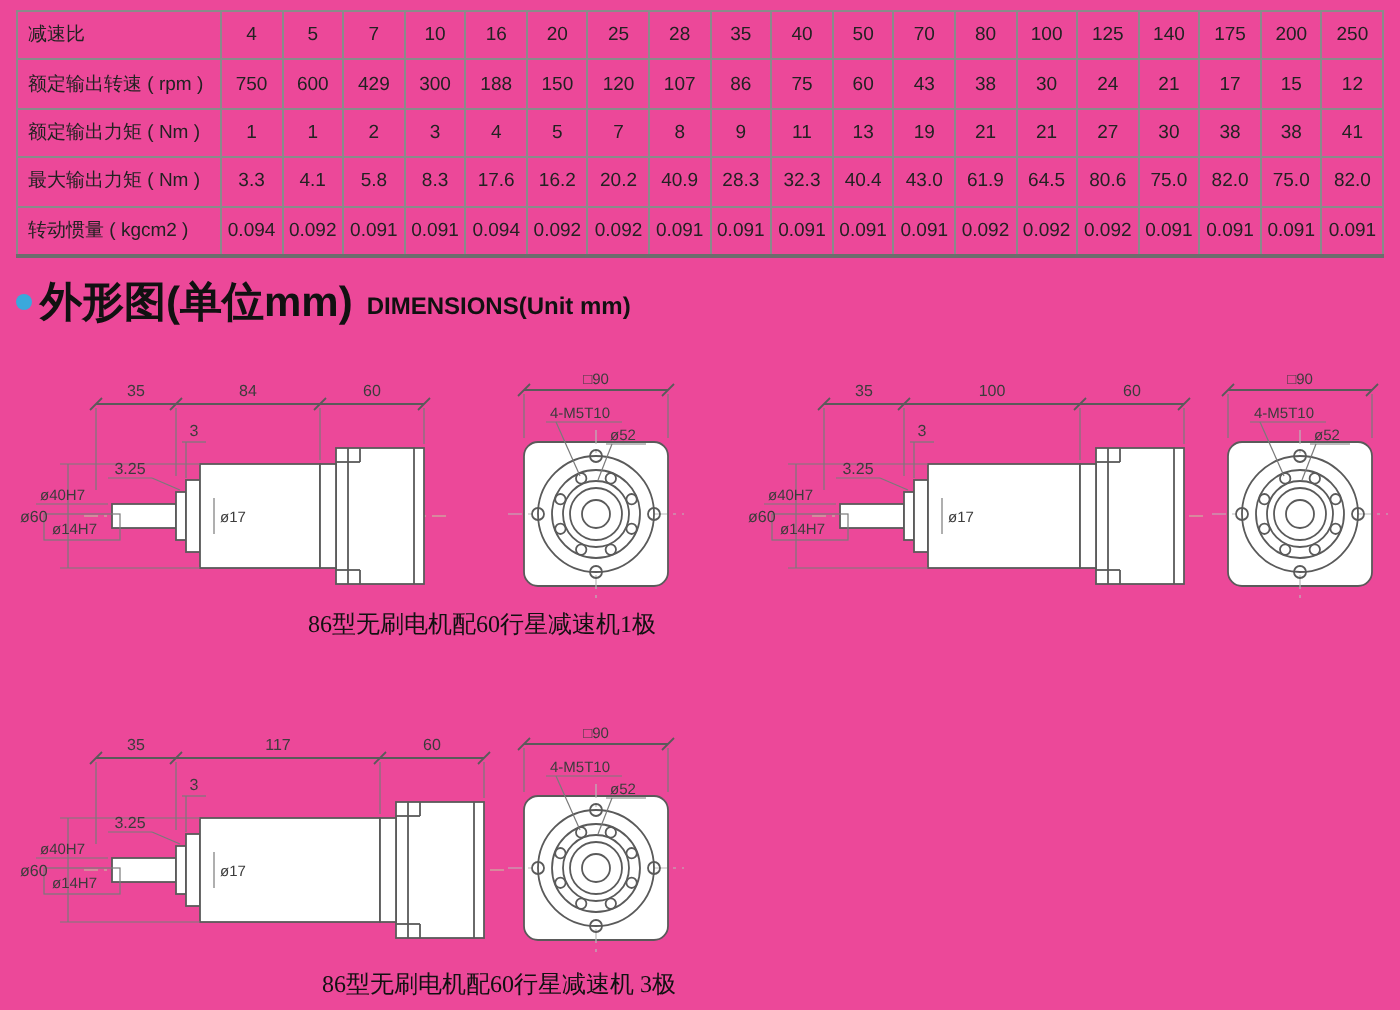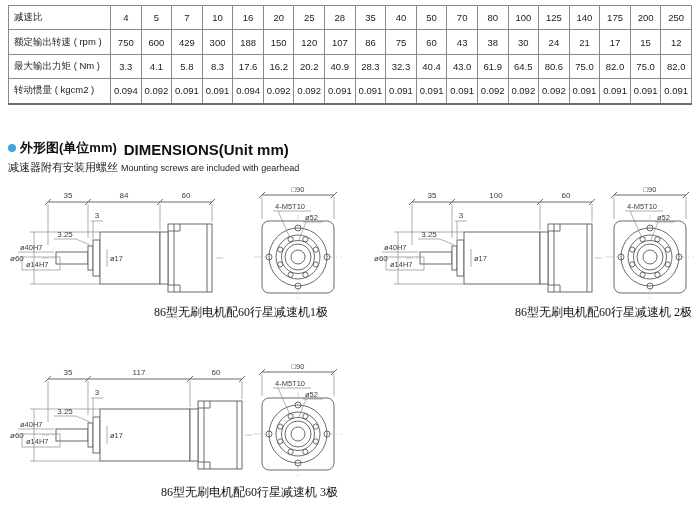--- a/index.html
+++ b/index.html
@@ -1,29 +1,29 @@
 <!DOCTYPE html>
 <html><head>
 <meta charset="utf-8">
 <style>
   html,body{margin:0;padding:0;background:#e8e8e8;}
-  .page{position:relative;width:700px;height:505px;background:#ffffff;overflow:hidden;
+  .page{position:relative;width:700px;height:505px;background:#ec4899;overflow:hidden;
         font-family:"Liberation Sans","DejaVu Sans",sans-serif;color:#1a1a1a;}
   
   .spec-table{position:absolute;left:8px;top:5px;width:684px;border-collapse:collapse;
               table-layout:fixed;border:1px solid #6d6d6d;border-bottom-width:2px;}
   .spec-table td{border:1px solid #8a8a8a;font-size:9.5px;text-align:center;height:23.4px;
                  padding:0;color:#222;overflow:hidden;white-space:nowrap;}
   .spec-table td.rowlabel{width:96px;text-align:left;padding-left:5px;}
   
   .sec-header{position:absolute;left:8px;top:137px;width:420px;}
   .sec-title-line{display:flex;align-items:center;gap:4px;}
   .bullet{width:8px;height:8px;border-radius:50%;background:#3aa8dc;flex:0 0 auto;}
-  .sec-title-zh{font-size:13px;font-weight:bold;color:#111;}
-  .sec-title-en{font-size:15px;font-weight:bold;color:#111;margin-left:3px;padding-top:4px;}
+  .sec-title-zh{font-size:21px;font-weight:bold;color:#111;}
+  .sec-title-en{font-size:12px;font-weight:bold;color:#111;margin-left:3px;padding-top:4px;}
   .sec-note{margin-top:2px;font-size:11px;color:#222;}
   .sec-note .en{font-size:9px;}
   
   svg{position:absolute;overflow:visible;}
   .ln{stroke:#5a5a5a;stroke-width:0.9;fill:none;}
   .fillw{fill:#ffffff;}
   .thin{stroke:#7a7a7a;stroke-width:0.6;fill:none;}
   .cl{stroke:#cf9f9f;stroke-width:0.7;fill:none;stroke-dasharray:7 3 1.5 3;}
   .clg{stroke:#b9b9b9;stroke-width:0.6;fill:none;stroke-dasharray:7 3 1.5 3;}
   svg text{fill:#3c3c3c;font-family:"Liberation Sans","DejaVu Sans",sans-serif;font-size:8px;}
@@ -77,20 +77,42 @@
           <td>43</td>
           <td>38</td>
           <td>30</td>
           <td>24</td>
           <td>21</td>
           <td>17</td>
           <td>15</td>
           <td>12</td>
         </tr>
         <tr>
+          <td class="rowlabel">额定输出力矩 ( Nm )</td>
+          <td>1</td>
+          <td>1</td>
+          <td>2</td>
+          <td>3</td>
+          <td>4</td>
+          <td>5</td>
+          <td>7</td>
+          <td>8</td>
+          <td>9</td>
+          <td>11</td>
+          <td>13</td>
+          <td>19</td>
+          <td>21</td>
+          <td>21</td>
+          <td>27</td>
+          <td>30</td>
+          <td>38</td>
+          <td>38</td>
+          <td>41</td>
+        </tr>
+        <tr>
           <td class="rowlabel">最大输出力矩 ( Nm )</td>
           <td>3.3</td>
           <td>4.1</td>
           <td>5.8</td>
           <td>8.3</td>
           <td>17.6</td>
           <td>16.2</td>
           <td>20.2</td>
           <td>40.9</td>
           <td>28.3</td>
@@ -128,24 +150,20 @@
           <td>0.091</td>
         </tr>
       </tbody>
   </table>
 
   <div class="sec-header">
     <div class="sec-title-line">
       <span class="bullet"></span>
       <span class="sec-title-zh">外形图(单位mm)</span>
       <span class="sec-title-en">DIMENSIONS(Unit mm)</span>
-    </div>
-    <div class="sec-note">
-      <span>减速器附有安装用螺丝</span>
-      <span class="en">Mounting screws are included with gearhead</span>
     </div>
   </div>
 
   <svg style="left:8px;top:183px;" width="240" height="150" viewBox="0 0 240 150">
     <g>
       <line class="cl" x1="34" y1="75" x2="216" y2="75"></line>
       <line class="ln" x1="40" y1="19" x2="204" y2="19"></line>
       <line class="ln" x1="37" y1="22" x2="43" y2="16"></line>
         <line class="ln" x1="77" y1="22" x2="83" y2="16"></line>
       <line class="ln" x1="149" y1="22" x2="155" y2="16"></line>
@@ -302,21 +320,20 @@
         <line class="thin" x1="30" y1="28" x2="42" y2="55"></line>
       <line class="thin" x1="55" y1="39" x2="75" y2="39"></line>
         <line class="thin" x1="58" y1="39" x2="51" y2="57"></line>
     </g>
     <text class="sm" x="50" y="9" text-anchor="middle">□90</text>
     <text class="sm" x="27" y="26">4-M5T10</text>
     <text class="sm" x="57" y="37">ø52</text>
   </svg>
 
   <div class="caption" style="left:8px;top:304px;width:320px;">86型无刷电机配60行星减速机1极</div>
-  <div class="caption" style="left:372px;top:304px;width:320px;">86型无刷电机配60行星减速机 2极</div>
 
   <svg style="left:8px;top:360px;" width="270" height="150" viewBox="0 0 270 150">
     <g>
       <line class="cl" x1="34" y1="75" x2="246" y2="75"></line>
       <line class="ln" x1="40" y1="19" x2="234" y2="19"></line>
       <line class="ln" x1="37" y1="22" x2="43" y2="16"></line>
         <line class="ln" x1="77" y1="22" x2="83" y2="16"></line>
       <line class="ln" x1="179" y1="22" x2="185" y2="16"></line>
         <line class="ln" x1="231" y1="22" x2="237" y2="16"></line>
       <line class="thin" x1="40" y1="21" x2="40" y2="62"></line>

